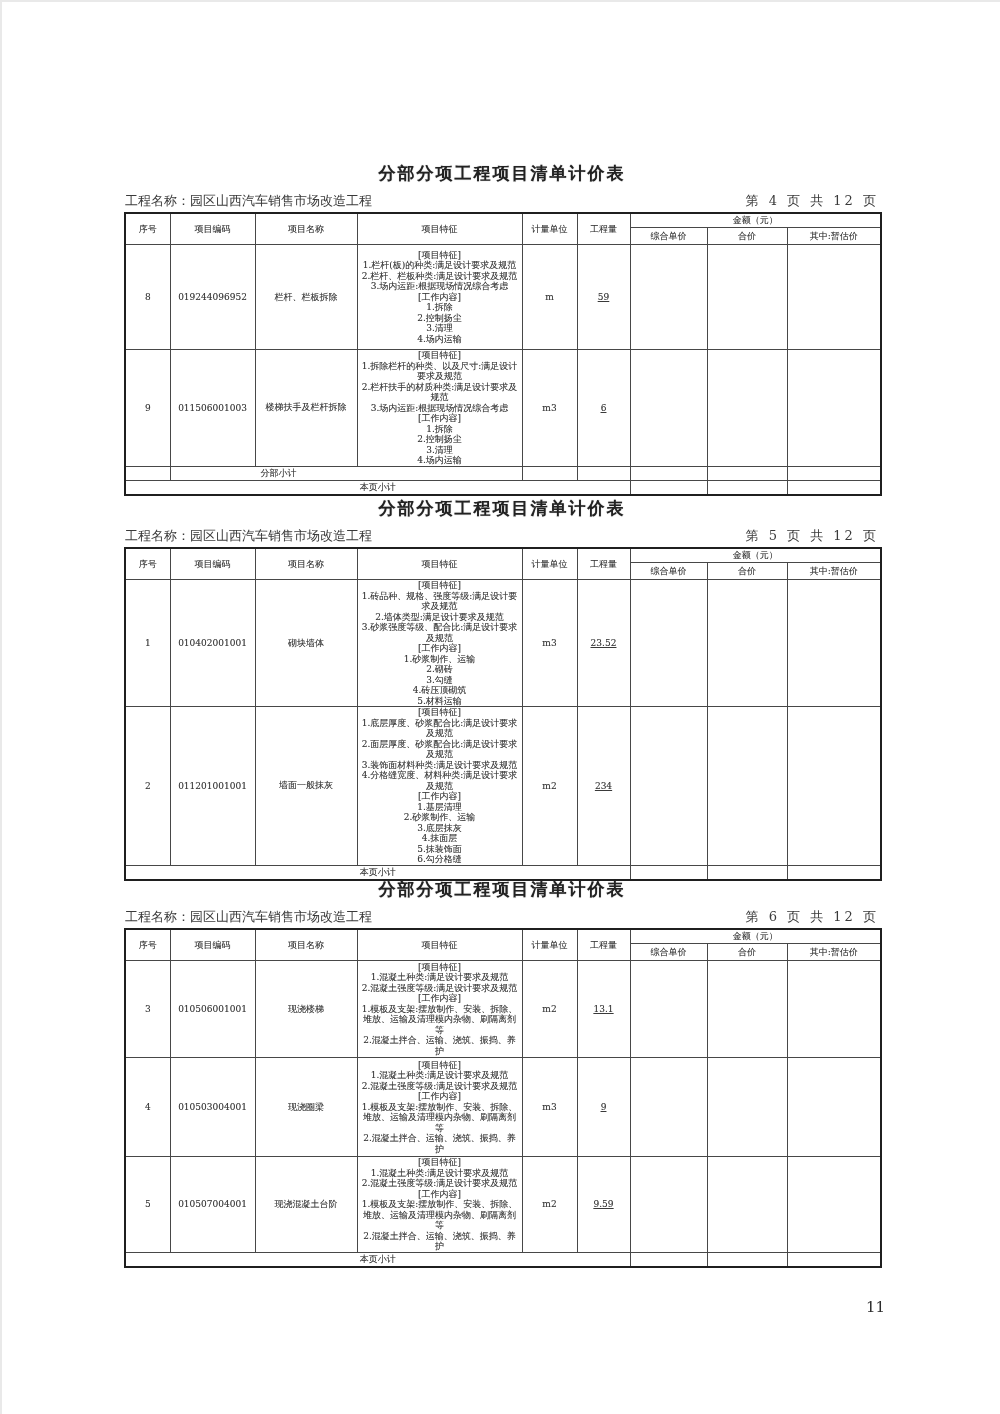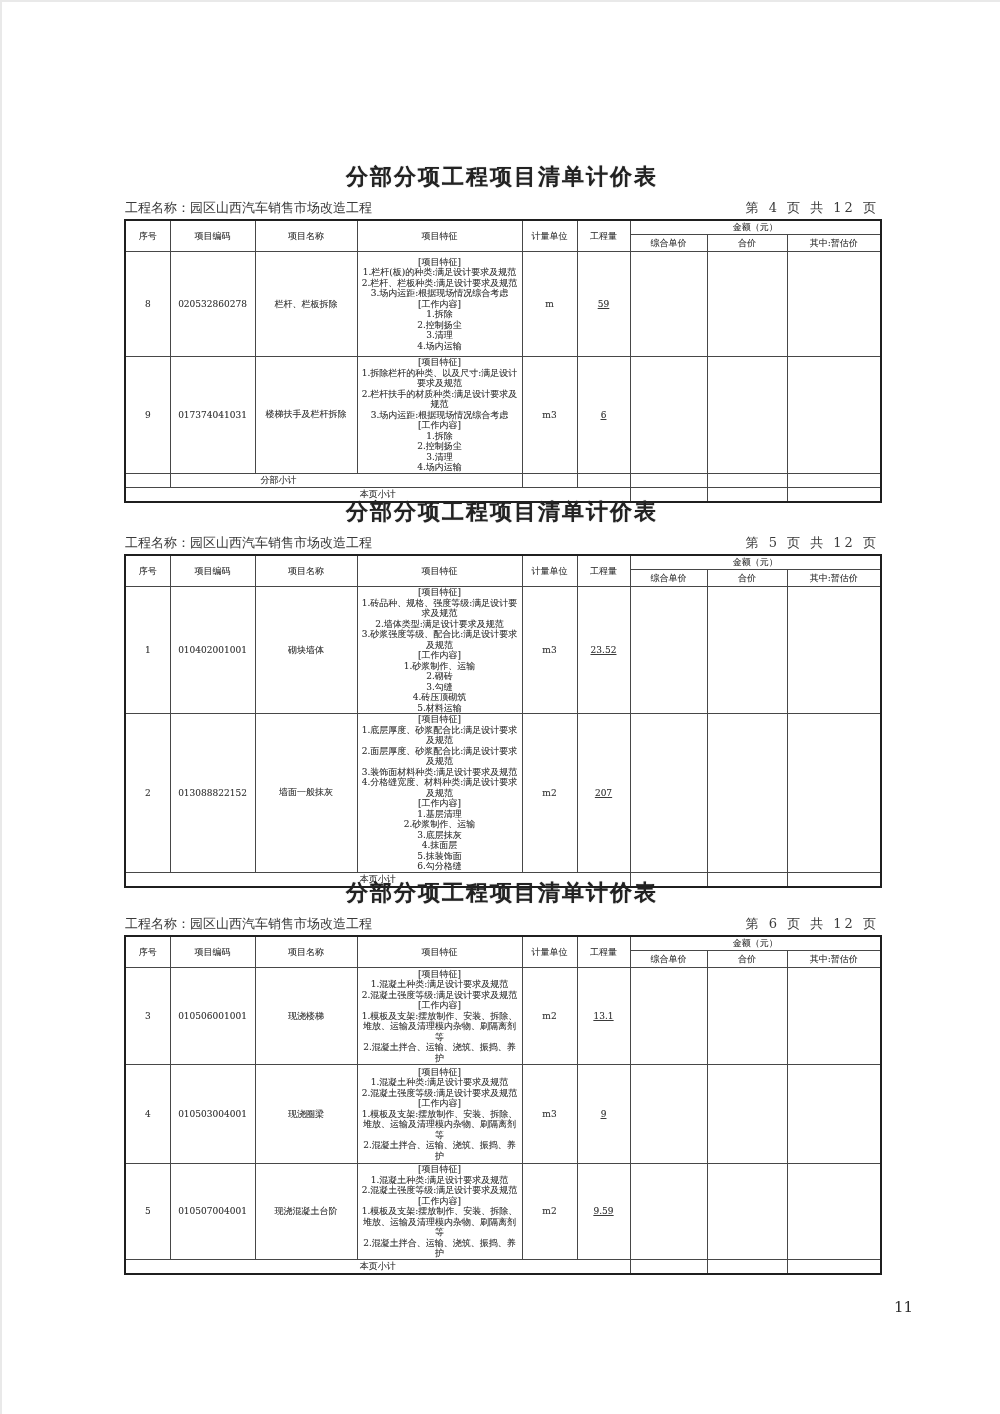--- a/index.html
+++ b/index.html
@@ -5,21 +5,21 @@
   html,body{margin:0;padding:0;}
   body{
     width:1000px;height:1414px;position:relative;background:#ffffff;
     font-family:"DejaVu Serif","Liberation Serif",serif;
     color:#333333;
     border-left:2px solid #e9e9e9;border-top:2px solid #e9e9e9;
     box-sizing:border-box;
   }
   .sheet{position:absolute;left:122px;width:756px;}
   .sheet-title{
-    text-align:center;font-weight:bold;font-size:22px;letter-spacing:2px;
+    text-align:center;font-weight:bold;font-size:17px;letter-spacing:2px;
     color:#222;text-shadow:0 0 1px rgba(40,40,40,.45);
   }
   .meta{
     display:flex;justify-content:space-between;align-items:flex-end;
     font-size:13px;color:#3a3a3a;margin:7px 1px 2px 1px;
   }
   .meta .pageinfo{letter-spacing:3px;}
   table.boq{
     width:100%;border-collapse:collapse;table-layout:fixed;
     border:2px solid #1f1f1f;
@@ -35,21 +35,21 @@
   th.h2{height:16px;}
   td.features{
     text-align:left;font-size:8.5px;line-height:10.5px;
     white-space:pre-line;padding:2px 4px;margin-left:36px;
   }
   td.qty{text-align:center;text-decoration:underline;}
   tr.section-subtotal td{height:13px;}
   tr.section-subtotal td.label{text-align:left;padding-left:90px;}
   tr.page-subtotal td{height:13px;}
   .page-number{
-    position:absolute;left:892px;top:1296px;
+    position:absolute;left:864px;top:1296px;
     font-size:15px;color:#2c2c2c;
   }
   col.c-no{width:45px;}  col.c-code{width:85px;} col.c-name{width:102px;}
   col.c-feat{width:165px;} col.c-unit{width:55px;} col.c-qty{width:53px;}
   col.c-up{width:77px;}  col.c-tp{width:80px;}   col.c-prov{width:94px;}
 </style>
 </head>
 <body>
 
 <div class="sheet" style="top:160px;">
@@ -82,40 +82,40 @@
       </tr>
       <tr>
         <th class="h2">综合单价</th>
         <th>合价</th>
         <th>其中:暂估价</th>
       </tr>
     </thead>
     <tbody>
       <tr style="height:105px;">
         <td>8</td>
-        <td>020532860278</td>
+        <td>019244096952</td>
         <td>栏杆、栏板拆除</td>
         <td class="features">[项目特征]
 1.栏杆(板)的种类:满足设计要求及规范
 2.栏杆、栏板种类:满足设计要求及规范
 3.场内运距:根据现场情况综合考虑
 [工作内容]
 1.拆除
 2.控制扬尘
 3.清理
 4.场内运输</td>
         <td>m</td>
         <td class="qty">59</td>
         <td></td>
         <td></td>
         <td></td>
       </tr>
       <tr style="height:108px;">
         <td>9</td>
-        <td>017374041031</td>
+        <td>011506001003</td>
         <td>楼梯扶手及栏杆拆除</td>
         <td class="features">[项目特征]
 1.拆除栏杆的种类、以及尺寸:满足设计要求及规范
 2.栏杆扶手的材质种类:满足设计要求及规范
 3.场内运距:根据现场情况综合考虑
 [工作内容]
 1.拆除
 2.控制扬尘
 3.清理
 4.场内运输</td>
@@ -194,36 +194,36 @@
 4.砖压顶砌筑
 5.材料运输</td>
         <td>m3</td>
         <td class="qty">23.52</td>
         <td></td>
         <td></td>
         <td></td>
       </tr>
       <tr style="height:150px;">
         <td>2</td>
-        <td>013088822152</td>
+        <td>011201001001</td>
         <td>墙面一般抹灰</td>
         <td class="features">[项目特征]
 1.底层厚度、砂浆配合比:满足设计要求及规范
 2.面层厚度、砂浆配合比:满足设计要求及规范
 3.装饰面材料种类:满足设计要求及规范
 4.分格缝宽度、材料种类:满足设计要求及规范
 [工作内容]
 1.基层清理
 2.砂浆制作、运输
 3.底层抹灰
 4.抹面层
 5.抹装饰面
 6.勾分格缝</td>
         <td>m2</td>
-        <td class="qty">207</td>
+        <td class="qty">234</td>
         <td></td>
         <td></td>
         <td></td>
       </tr>
       <tr class="page-subtotal">
         <td colspan="6">本页小计</td>
         <td></td>
         <td></td>
         <td></td>
       </tr>

